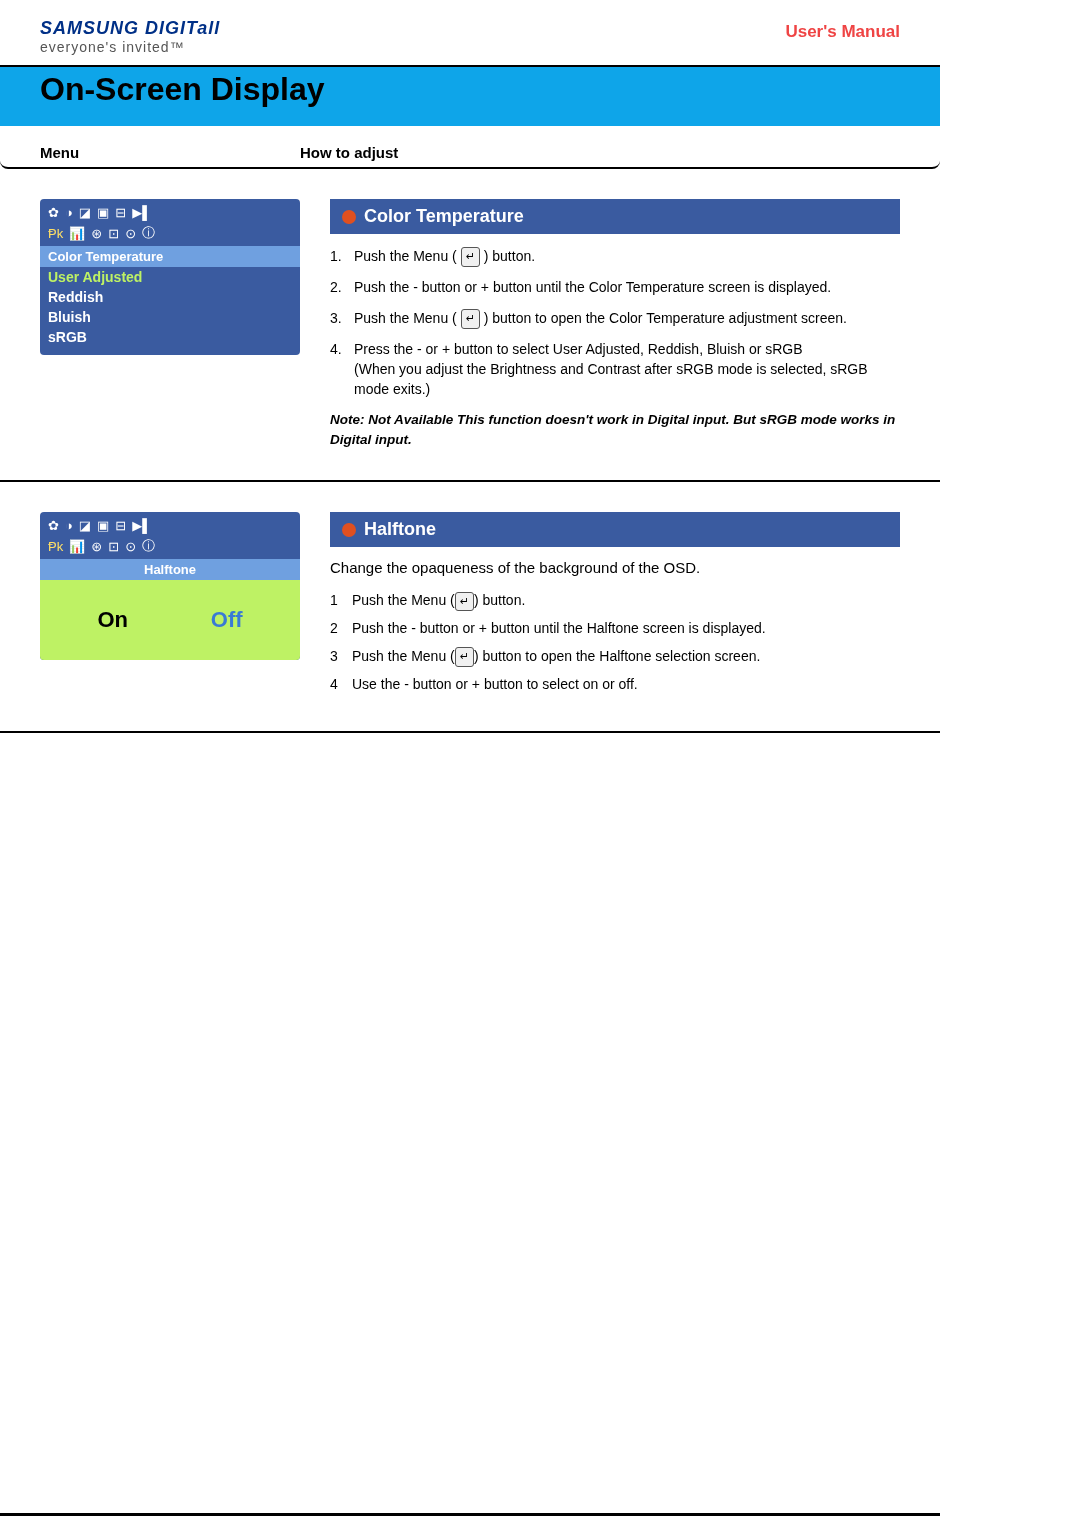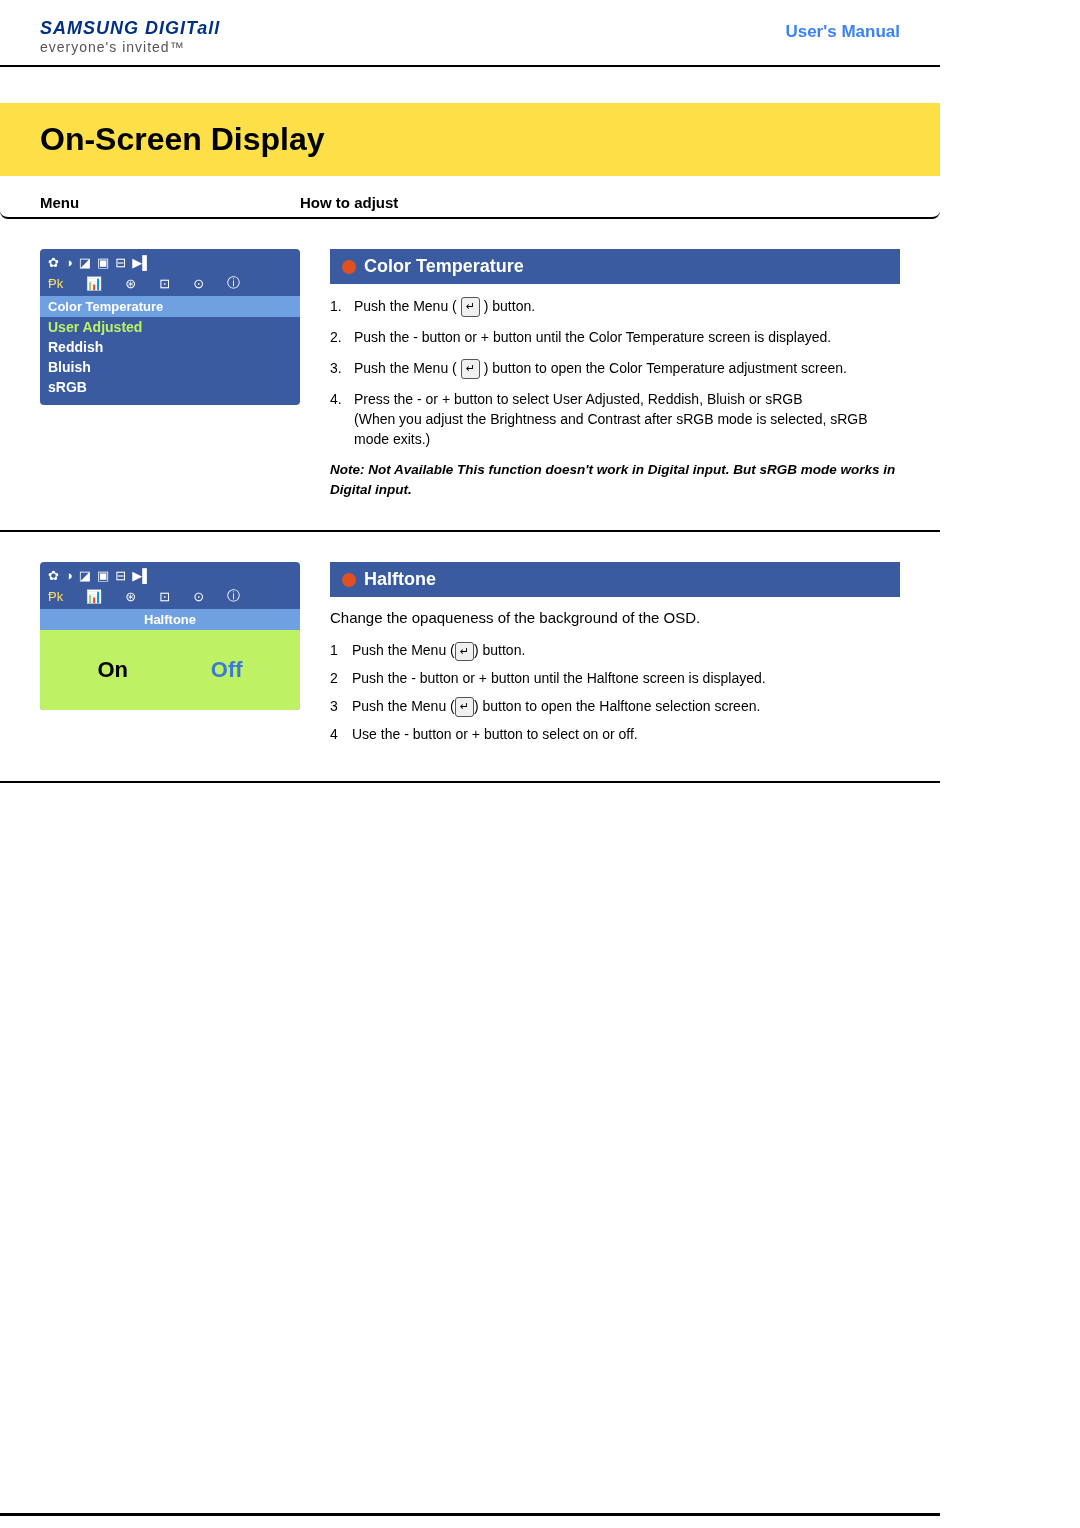--- a/index.html
+++ b/index.html
@@ -38,29 +38,28 @@
       letter-spacing: 1px;
     }
     .logo-tagline {
       font-size: 14px;
       color: #555;
       letter-spacing: 1px;
     }
     .header-title {
       font-size: 17px;
       font-weight: bold;
-      color: #3b82f6;
+      color: #ef4444;
       padding-top: 4px;
     }
     
     .page-title-area {
-      background: #fde047;
-      padding: 18px 40px 18px 40px;
+      background: #0ea5e9;
+      padding: 4px 40px 18px 40px;
       margin-bottom: 0;
-      margin-top: 36px;
     }
     .page-title {
       font-size: 32px;
       font-weight: bold;
       color: #000;
     }
     
     .col-headers {
       display: flex;
       padding: 18px 40px 6px 40px;
@@ -97,21 +96,21 @@
     .menu-icons-row {
       display: flex;
       align-items: center;
       gap: 6px;
       padding: 6px 8px 2px 8px;
       font-size: 13px;
     }
     .menu-icons-row2 {
       display: flex;
       align-items: center;
-      gap: 23px;
+      gap: 6px;
       padding: 2px 8px 4px 8px;
       font-size: 13px;
     }
     .icon-sym {
       display: inline-block;
       font-size: 13px;
       color: #fff;
     }
     .icon-sym.yellow { color: #ffe066; }
     .menu-selected {

